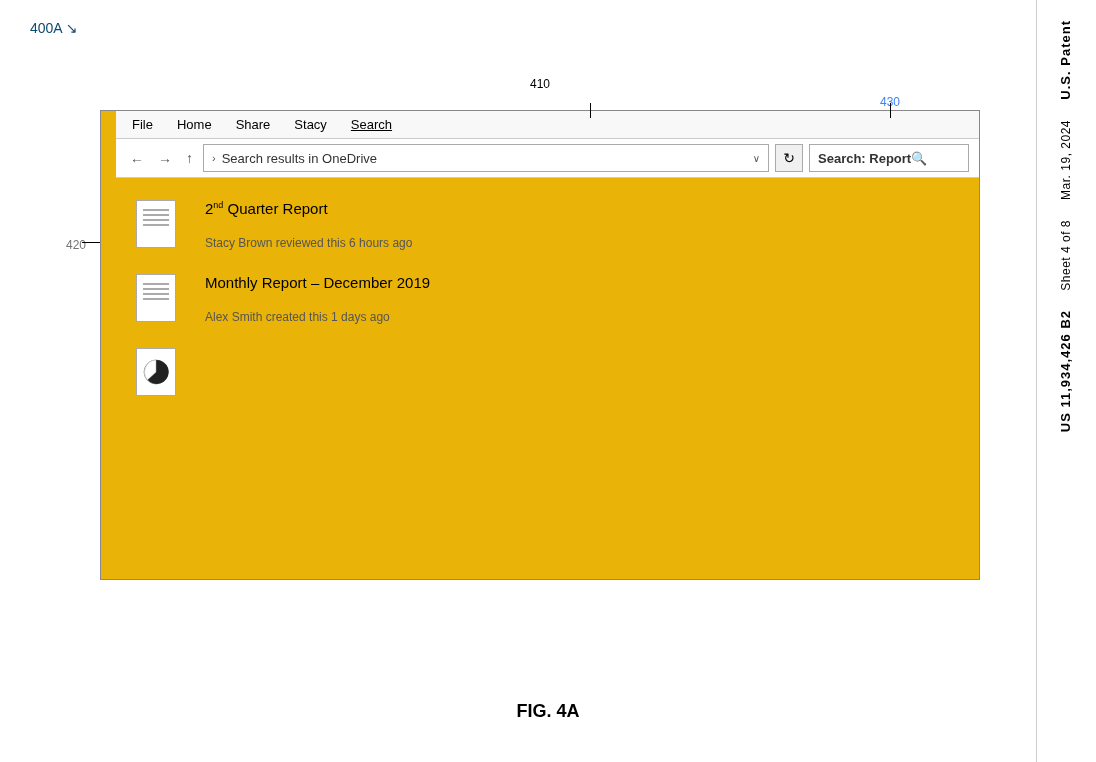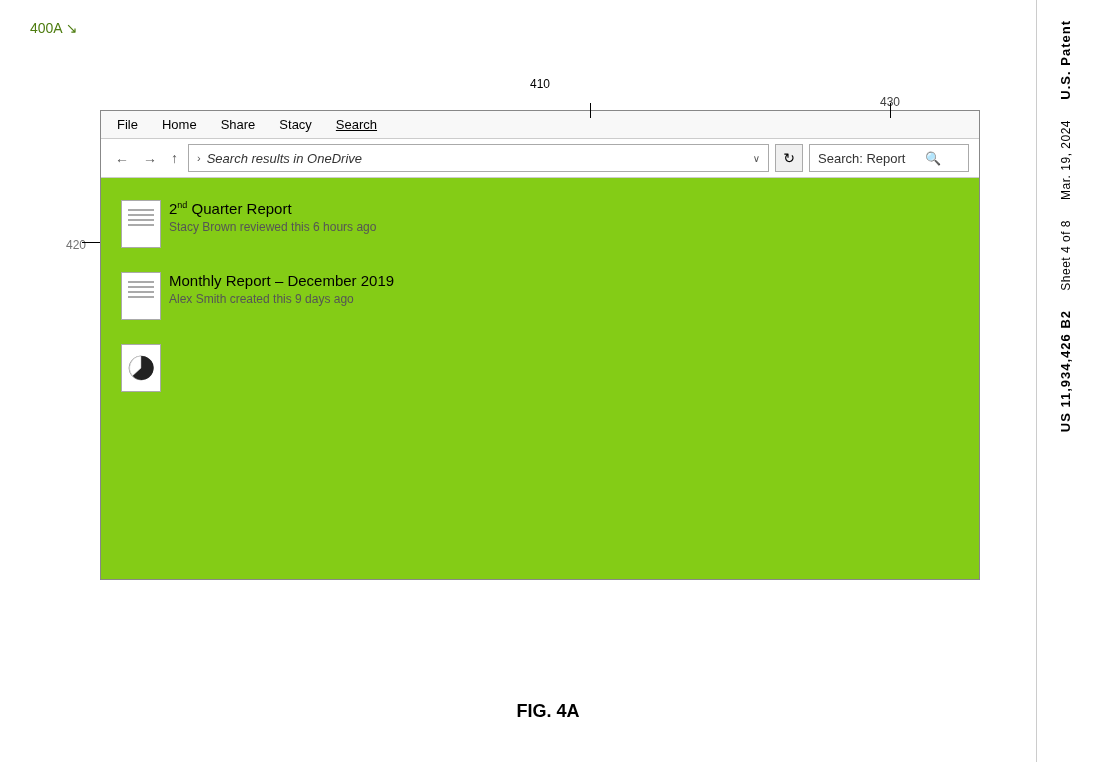--- a/index.html
+++ b/index.html
@@ -63,33 +63,34 @@
       line-height: 1.4;
       margin-top: 20px;
     }
 
     
     .label-400a {
       position: absolute;
       left: 30px;
       top: 20px;
       font-size: 14px;
-      color: #4d7c0f;
+      color: #0c4a6e;
       font-family: Arial, sans-serif;
     }
 
     
     .explorer-window {
       position: absolute;
       left: 100px;
       top: 110px;
       width: 880px;
       height: 470px;
       border: 1.5px solid #888;
-      background: #84cc16;
+      background: #eab308;
+      padding-left: 15px;
     }
 
     
     .menu-bar {
       display: flex;
       align-items: center;
       padding: 6px 16px;
       border-bottom: 1px solid #ccc;
       background: #f8f8f8;
       gap: 24px;
@@ -139,21 +140,20 @@
     }
 
     .address-chevron {
       color: #555;
       font-size: 11px;
     }
 
     .address-text {
       flex: 1;
       font-size: 13px;
-      font-style: italic;
     }
 
     .address-dropdown {
       color: #555;
       font-size: 10px;
     }
 
     .refresh-btn {
       width: 28px;
       height: 28px;
@@ -166,22 +166,23 @@
       font-size: 14px;
     }
 
     .search-box {
       display: flex;
       align-items: center;
       border: 1px solid #aaa;
       height: 28px;
       padding: 0 8px;
       background: #fff;
-      gap: 20px;
+      gap: 0;
       min-width: 160px;
+      font-weight: bold;
     }
 
     .search-box-text {
       font-size: 13px;
       color: #333;
     }
 
     .search-icon-box {
       font-size: 13px;
       color: #555;
@@ -190,21 +191,21 @@
     
     .content-area {
       padding: 10px 0;
     }
 
     
     .file-item {
       display: flex;
       align-items: flex-start;
       padding: 12px 20px;
-      gap: 8px;
+      gap: 29px;
       cursor: pointer;
     }
 
     .file-icon {
       width: 40px;
       height: 48px;
       border: 1.5px solid #aaa;
       position: relative;
       background: #fff;
       flex-shrink: 0;
@@ -232,20 +233,21 @@
 
     .file-name {
       font-size: 15px;
       color: #000;
       font-weight: normal;
     }
 
     .file-meta {
       font-size: 12px;
       color: #555;
+      margin-top: 16px;
     }
 
     
     .figure-caption {
       position: absolute;
       bottom: 40px;
       left: 50%;
       transform: translateX(-50%);
       font-size: 18px;
       font-weight: bold;
@@ -320,21 +322,21 @@
       <div class="file-icon">
         <div class="file-icon-lines">
           <div class="file-line"></div>
           <div class="file-line"></div>
           <div class="file-line"></div>
           <div class="file-line"></div>
         </div>
       </div>
       <div class="file-info">
         <div class="file-name">Monthly Report – December 2019</div>
-        <div class="file-meta">Alex Smith created this 9 days ago</div>
+        <div class="file-meta">Alex Smith created this 1 days ago</div>
       </div>
     </div>
 
     <div class="file-item">
       <div class="file-icon" style="display:flex;align-items:center;justify-content:center;">
 
         <svg width="30" height="30" viewBox="0 0 30 30">
           <circle cx="15" cy="15" r="12" fill="#fff" stroke="#aaa" stroke-width="1"></circle>
 
           <path d="M15,15 L15,3 A12,12 0 1,1 6.5,22.7 Z" fill="#222"></path>
@@ -346,21 +348,21 @@
 
   </div>
 </div>
 
 <div style="position:absolute; left:530px; top:77px; font-size:12px; color:#000;">
   <span>410</span>
 </div>
 
 <div style="position:absolute; left:590px; top:103px; width:1px; height:15px; background:#000;"></div>
 
-<div style="position:absolute; left:880px; top:95px; font-size:12px; color:#404040;">
+<div style="position:absolute; left:880px; top:95px; font-size:12px; color:#3b82f6;">
   <span>430</span>
 </div>
 
 <div style="position:absolute; left:890px; top:103px; width:1px; height:15px; background:#000;"></div>
 
 <div style="position:absolute; left:66px; top:238px; font-size:12px; color:#737373;">
   <span>420</span>
 </div>
 
 <div style="position:absolute; left:82px; top:242px; width:18px; height:1px; background:#000;"></div>

